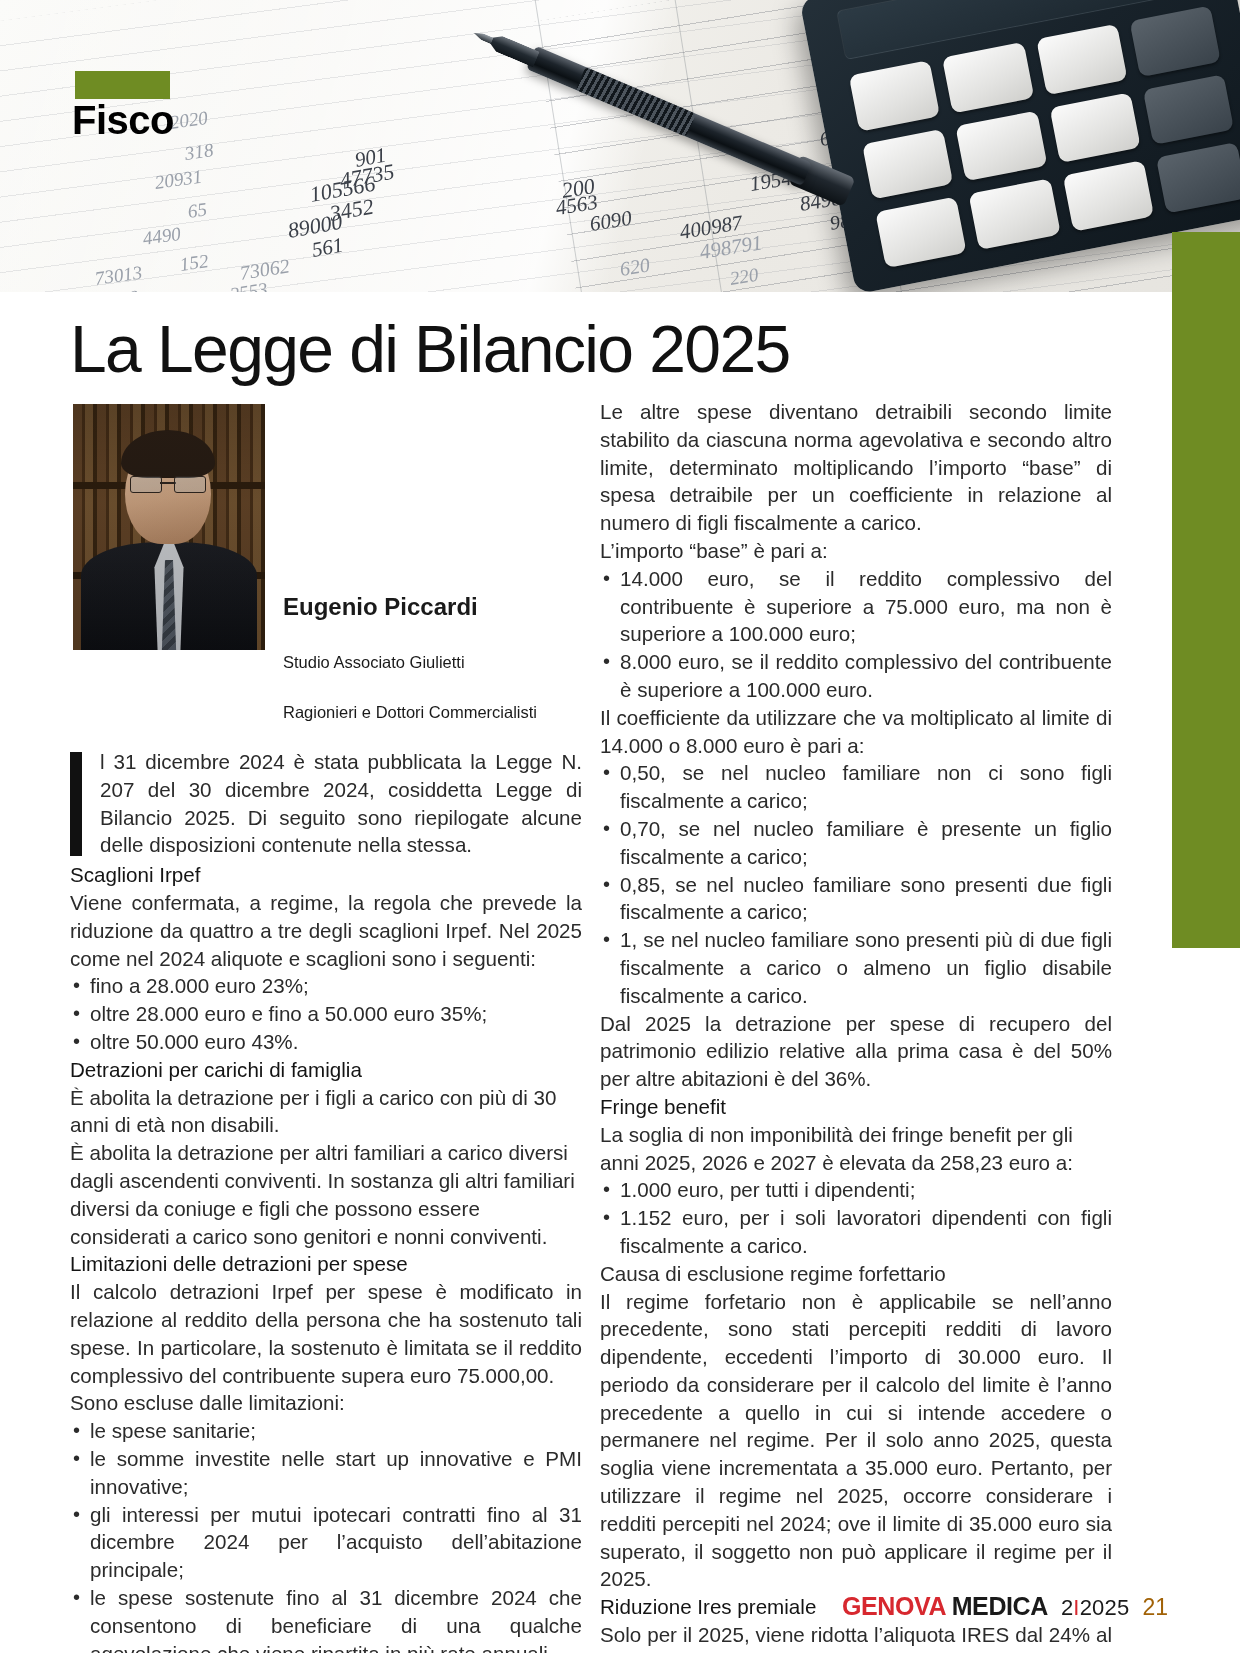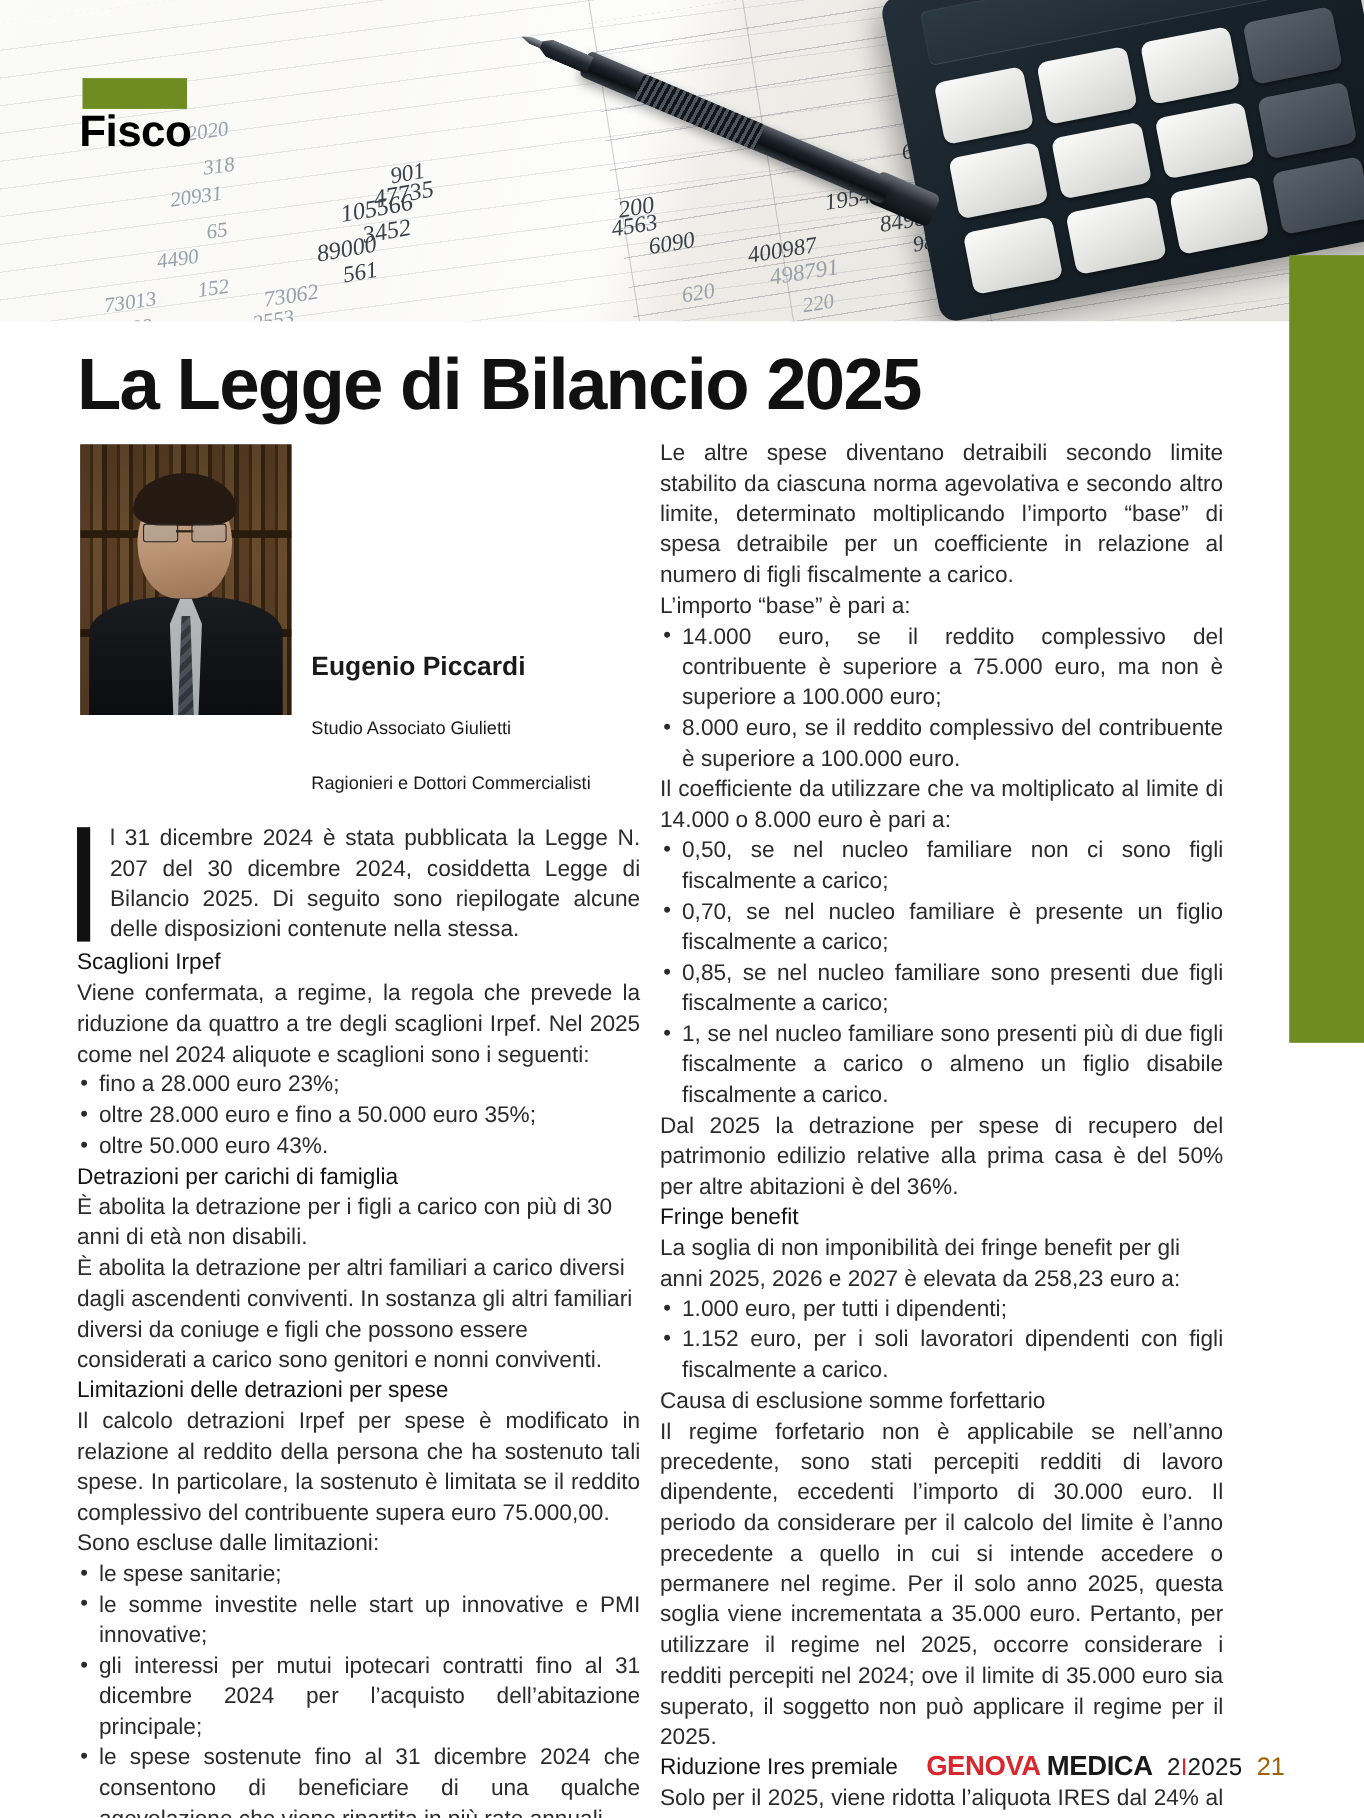--- a/index.html
+++ b/index.html
@@ -211,21 +211,21 @@
     color: #000000;
     line-height: 1;
   }
 
   
   .headline {
     position: absolute;
     left: 70px;
     top: 272px;
     font-size: 66px;
-    font-weight: bold;
+    font-weight: normal;
     letter-spacing: -1.6px;
     color: #111111;
     line-height: 1.02;
     white-space: nowrap;
     text-align: center;
   }
 
   
   .edge-tab {
     position: absolute;
@@ -603,21 +603,21 @@
       <li>1, se nel nucleo familiare sono presenti più di due figli fiscalmente a carico o almeno un figlio disabile fiscalmente a carico.</li>
     </ul>
     <p>Dal 2025 la detrazione per spese di recupero del patrimonio edilizio relative alla prima casa è del 50% per altre abitazioni è del 36%.</p>
 
     <h3>Fringe benefit</h3>
     <p class="flat">La soglia di non imponibilità dei fringe benefit per gli anni 2025, 2026 e 2027 è elevata da 258,23 euro a:</p>
     <ul class="bullets">
       <li style="text-align:left;">1.000 euro, per tutti i dipendenti;</li>
       <li>1.152 euro, per i soli lavoratori dipendenti con figli fiscalmente a carico.</li>
     </ul>
-    <p class="flat">Causa di esclusione somme forfettario</p>
+    <p class="flat">Causa di esclusione regime forfettario</p>
     <p>Il regime forfetario non è applicabile se nell’anno precedente, sono stati percepiti redditi di lavoro dipendente, eccedenti l’importo di 30.000 euro. Il periodo da considerare per il calcolo del limite è l’anno precedente a quello in cui si intende accedere o permanere nel regime. Per il solo anno 2025, questa soglia viene incrementata a 35.000 euro. Pertanto, per utilizzare il regime nel 2025, occorre considerare i redditi percepiti nel 2024; ove il limite di 35.000 euro sia superato, il soggetto non può applicare il regime per il 2025.</p>
 
     <h3>Riduzione Ires premiale</h3>
     <p>Solo per il 2025, viene ridotta l’aliquota IRES dal 24% al 20% sul reddito d’impresa dichiarato, per le società che rispettano le seguenti condizioni:</p>
 
   </div>
 
   <div class="footer">
     <div class="brand"><span class="g">GENOVA</span> <span class="m">MEDICA</span></div>
     <div class="issue"><span>2</span><span class="sep">I</span><span>2025</span></div>

